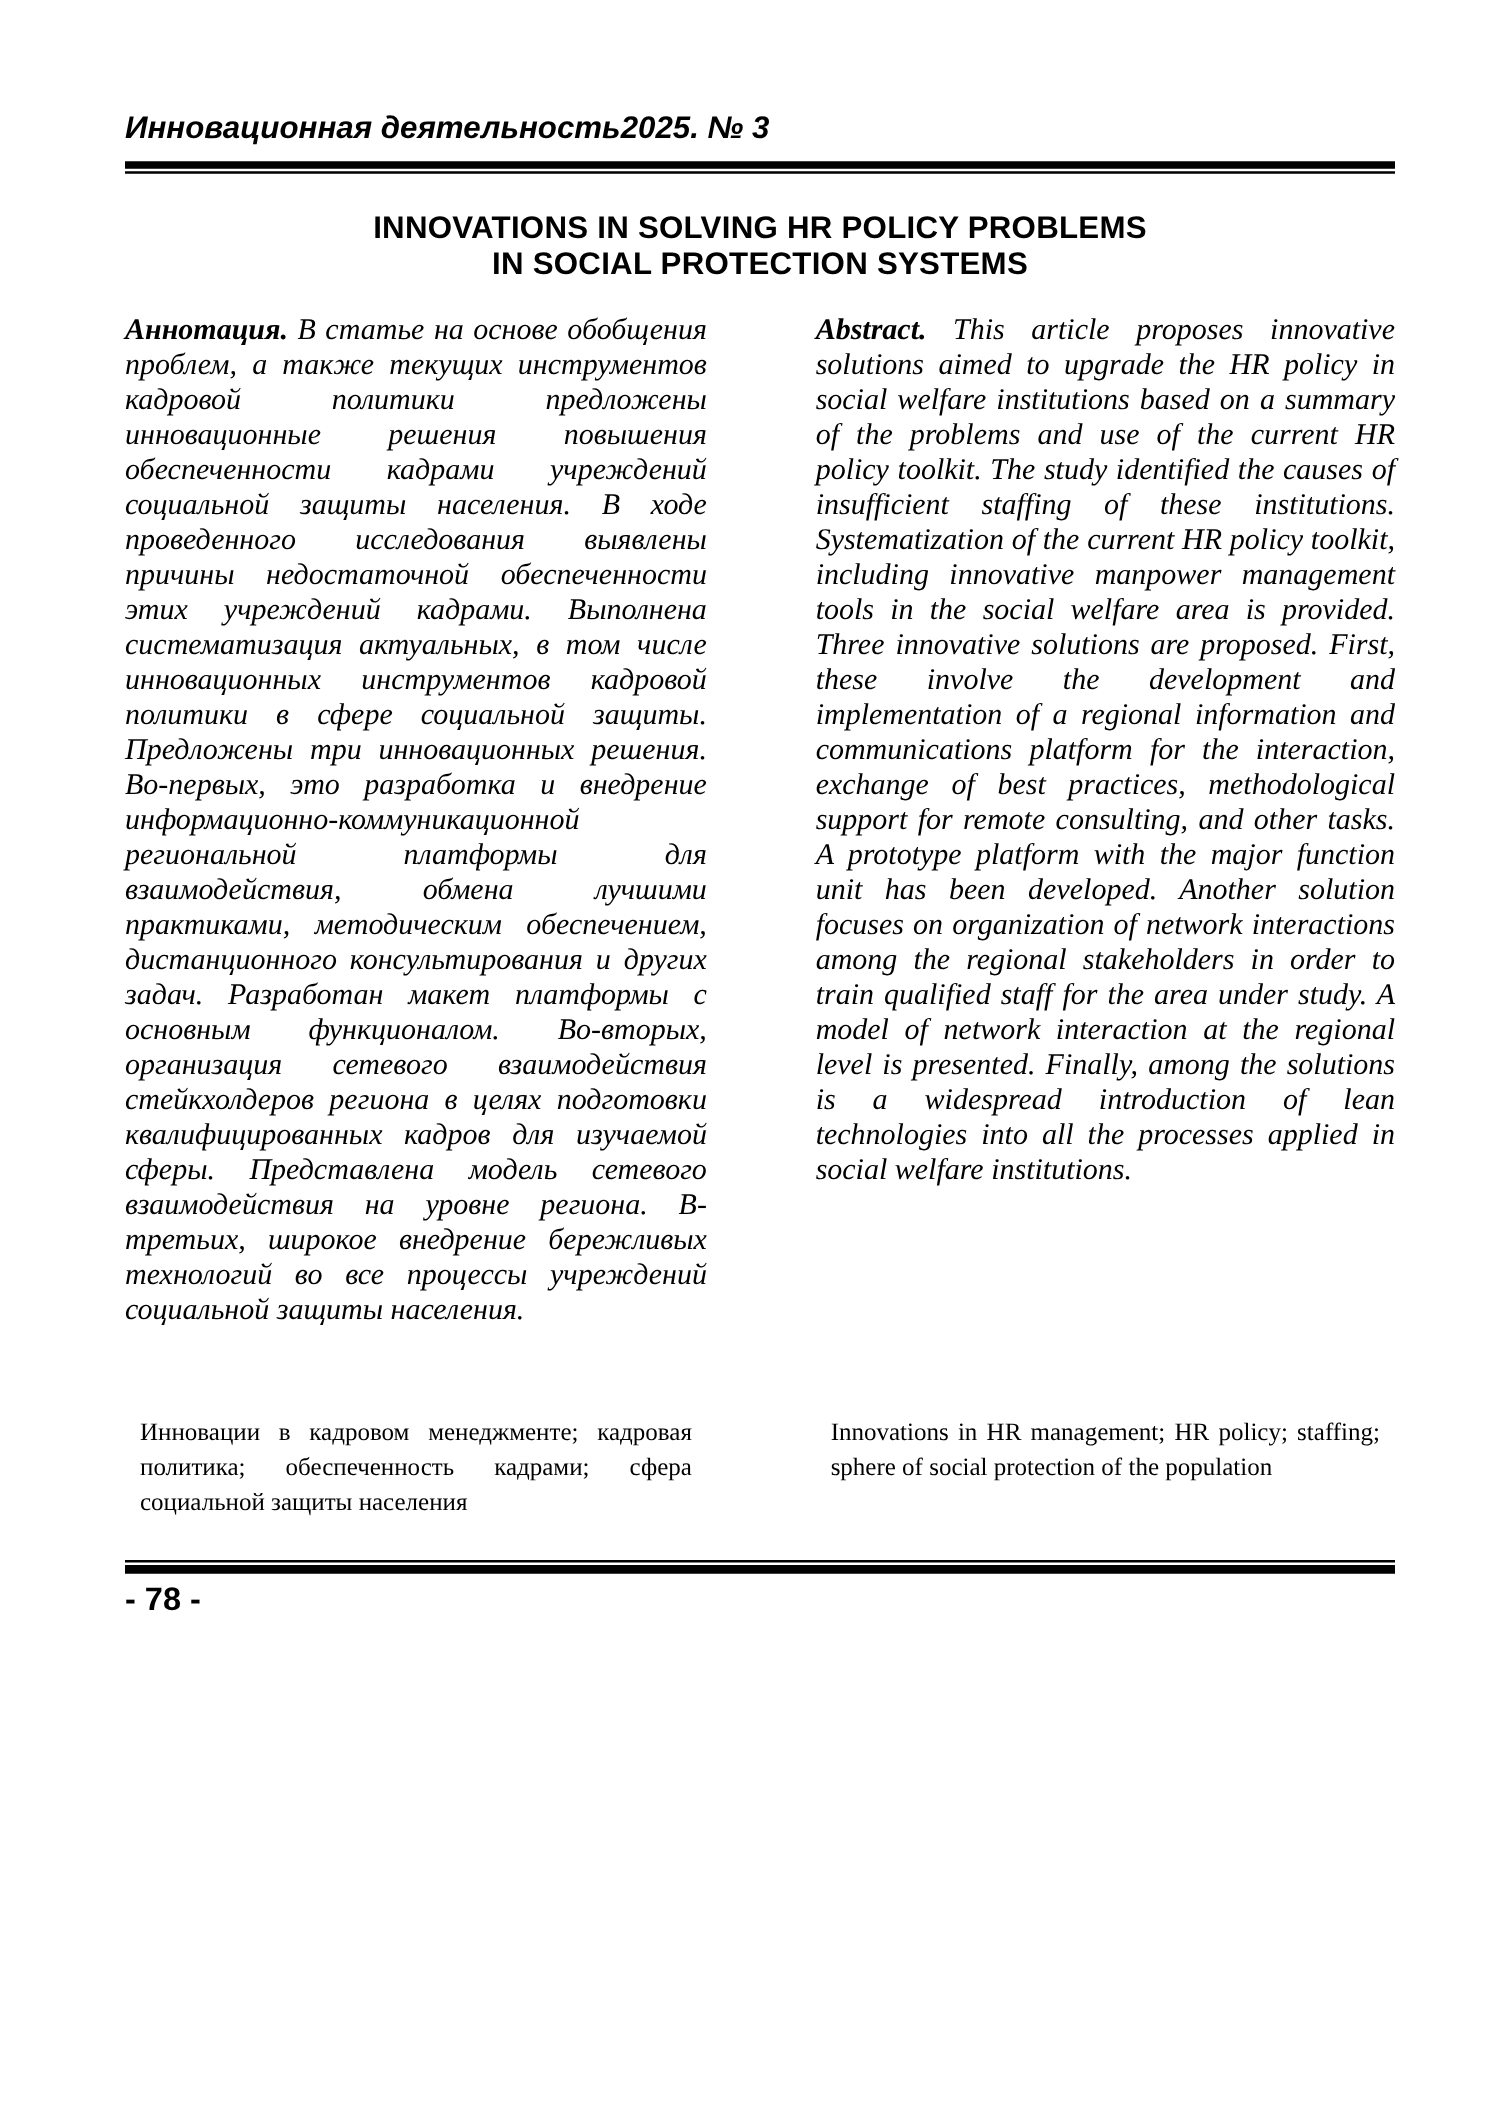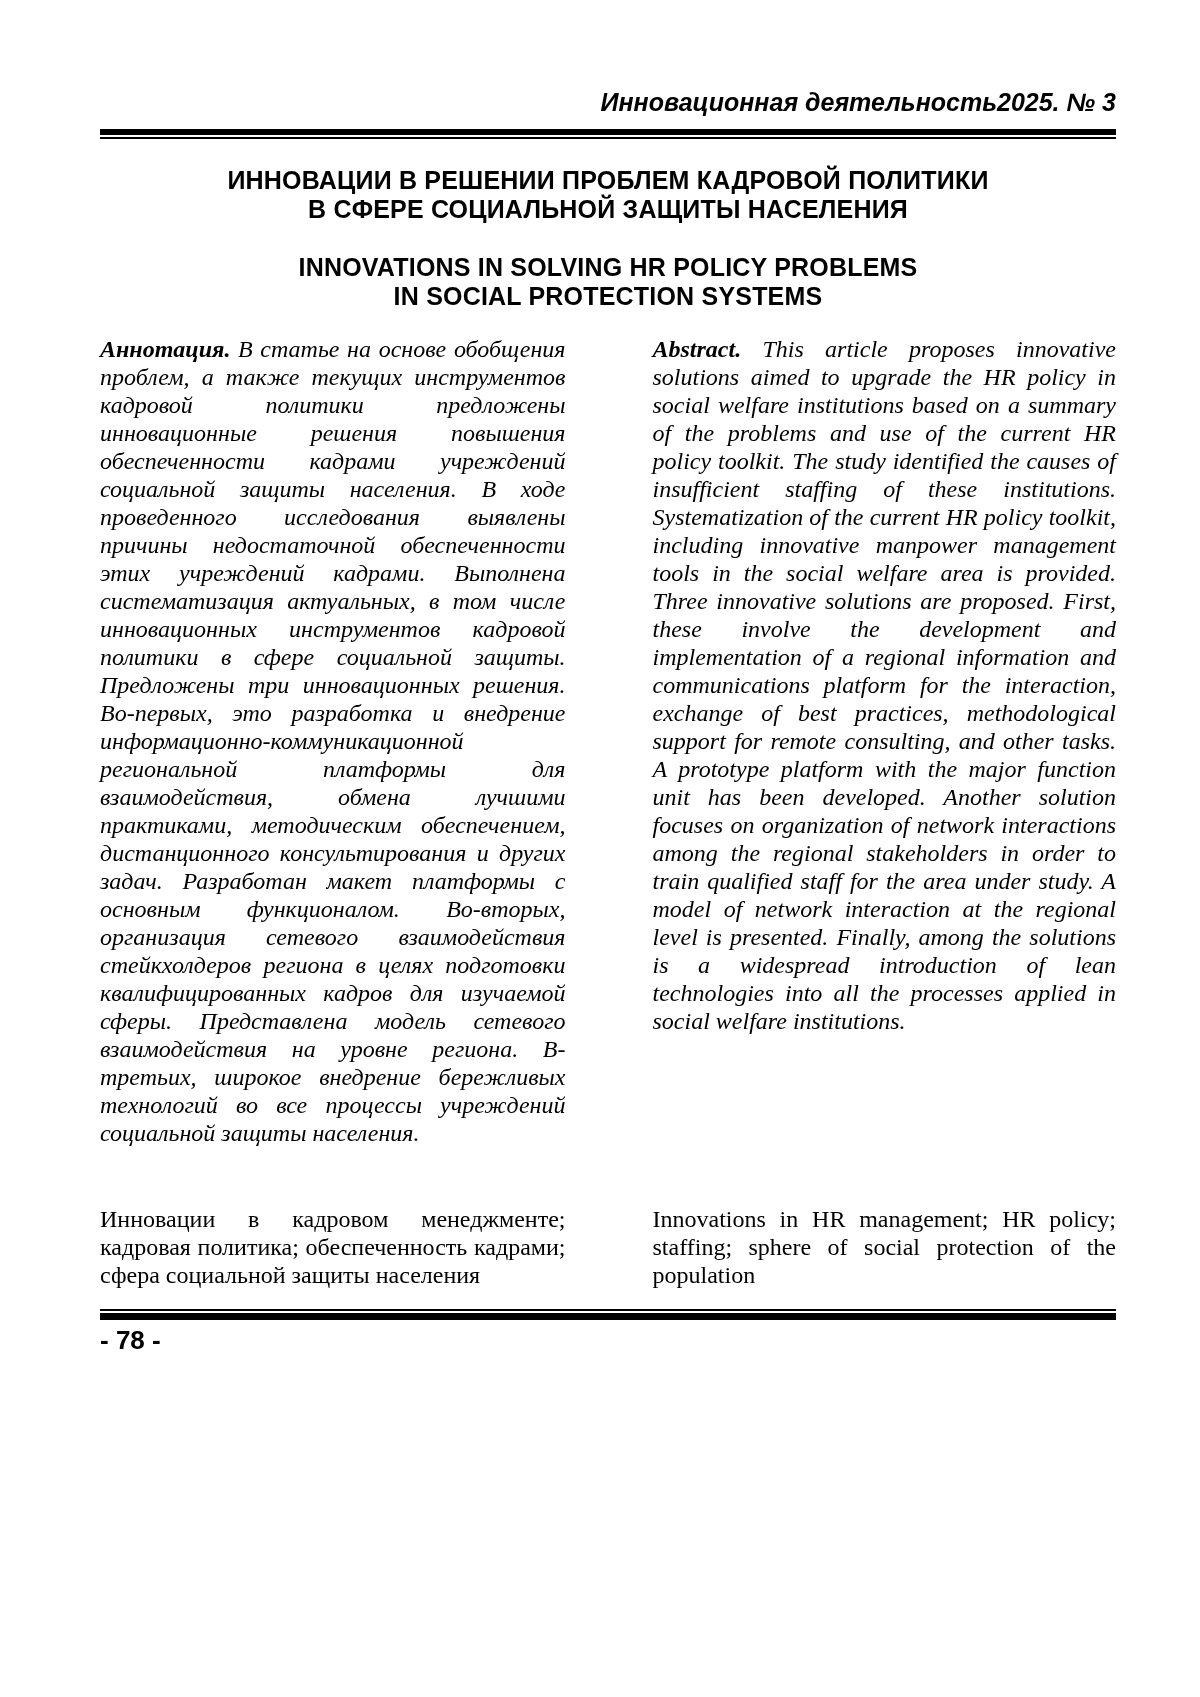--- a/index.html
+++ b/index.html
@@ -14,21 +14,21 @@
     margin: 0 auto;
     background: #ffffff;
     color: #000000;
     box-sizing: border-box;
     padding: 88px 84px 40px 100px;
     overflow: hidden;
   }
   
   .running-head {
     display: flex;
-    justify-content: flex-end;
+    justify-content: flex-start;
     align-items: baseline;
     font-family: "Liberation Sans", sans-serif;
     font-weight: bold;
     font-style: italic;
     font-size: 25px;
     line-height: 28px;
   }
   .rule-double-header {
     margin-top: 13px;
     border-top: 6px solid #000000;
@@ -87,23 +87,23 @@
     line-height: 28px;
     text-align: justify;
   }
   .abstract-label {
     font-weight: bold;
   }
   .keywords-row {
     margin-top: 58px;
   }
   .keywords-par {
-    margin: 0;
+    margin: 12px;
     font-family: "Liberation Serif", serif;
-    font-size: 24px;
+    font-size: 20px;
     line-height: 28px;
     text-align: justify;
   }
   
   .copyright {
     margin-top: 70px;
     font-family: "Liberation Serif", serif;
     font-size: 22px;
     line-height: 26px;
   }
@@ -123,22 +123,20 @@
 
   <div class="running-head">
     <span>Инновационная деятельность</span>
     <span>2025. № 3</span>
   </div>
 
   <div class="rule-double-header"></div>
 
 
 
-  <div class="article-title ru">ИННОВАЦИИ В РЕШЕНИИ ПРОБЛЕМ КАДРОВОЙ ПОЛИТИКИ
-В СФЕРЕ СОЦИАЛЬНОЙ ЗАЩИТЫ НАСЕЛЕНИЯ</div>
 
   <div class="article-title en">INNOVATIONS IN SOLVING HR POLICY PROBLEMS
 IN SOCIAL PROTECTION SYSTEMS</div>
 
   <div class="cols abstract-row">
     <div class="col-left">
       <p class="abstract-par"><span class="abstract-label">Аннотация.</span> <span>В статье на основе обобщения проблем, а также текущих инструментов кадровой политики предложены инновационные решения повышения обеспеченности кадрами учреждений социальной защиты населения. В ходе проведенного исследования выявлены причины недостаточной обеспеченности этих учреждений кадрами. Выполнена систематизация актуальных, в том числе инновационных инструментов кадровой политики в сфере социальной защиты. Предложены три инновационных решения. Во-первых, это разработка и внедрение информационно-коммуникационной региональной платформы для взаимодействия, обмена лучшими практиками, методическим обеспечением, дистанционного консультирования и других задач. Разработан макет платформы с основным функционалом. Во-вторых, организация сетевого взаимодействия стейкхолдеров региона в целях подготовки квалифицированных кадров для изучаемой сферы. Представлена модель сетевого взаимодействия на уровне региона. В-третьих, широкое внедрение бережливых технологий во все процессы учреждений социальной защиты населения.</span></p>
     </div>
     <div class="col-right">
       <p class="abstract-par"><span class="abstract-label">Abstract.</span> <span>This article proposes innovative solutions aimed to upgrade the HR policy in social welfare institutions based on a summary of the problems and use of the current HR policy toolkit. The study identified the causes of insufficient staffing of these institutions. Systematization of the current HR policy toolkit, including innovative manpower management tools in the social welfare area is provided. Three innovative solutions are proposed. First, these involve the development and implementation of a regional information and communications platform for the interaction, exchange of best practices, methodological support for remote consulting, and other tasks. A prototype platform with the major function unit has been developed. Another solution focuses on organization of network interactions among the regional stakeholders in order to train qualified staff for the area under study. A model of network interaction at the regional level is presented. Finally, among the solutions is a widespread introduction of lean technologies into all the processes applied in social welfare institutions.</span></p>

